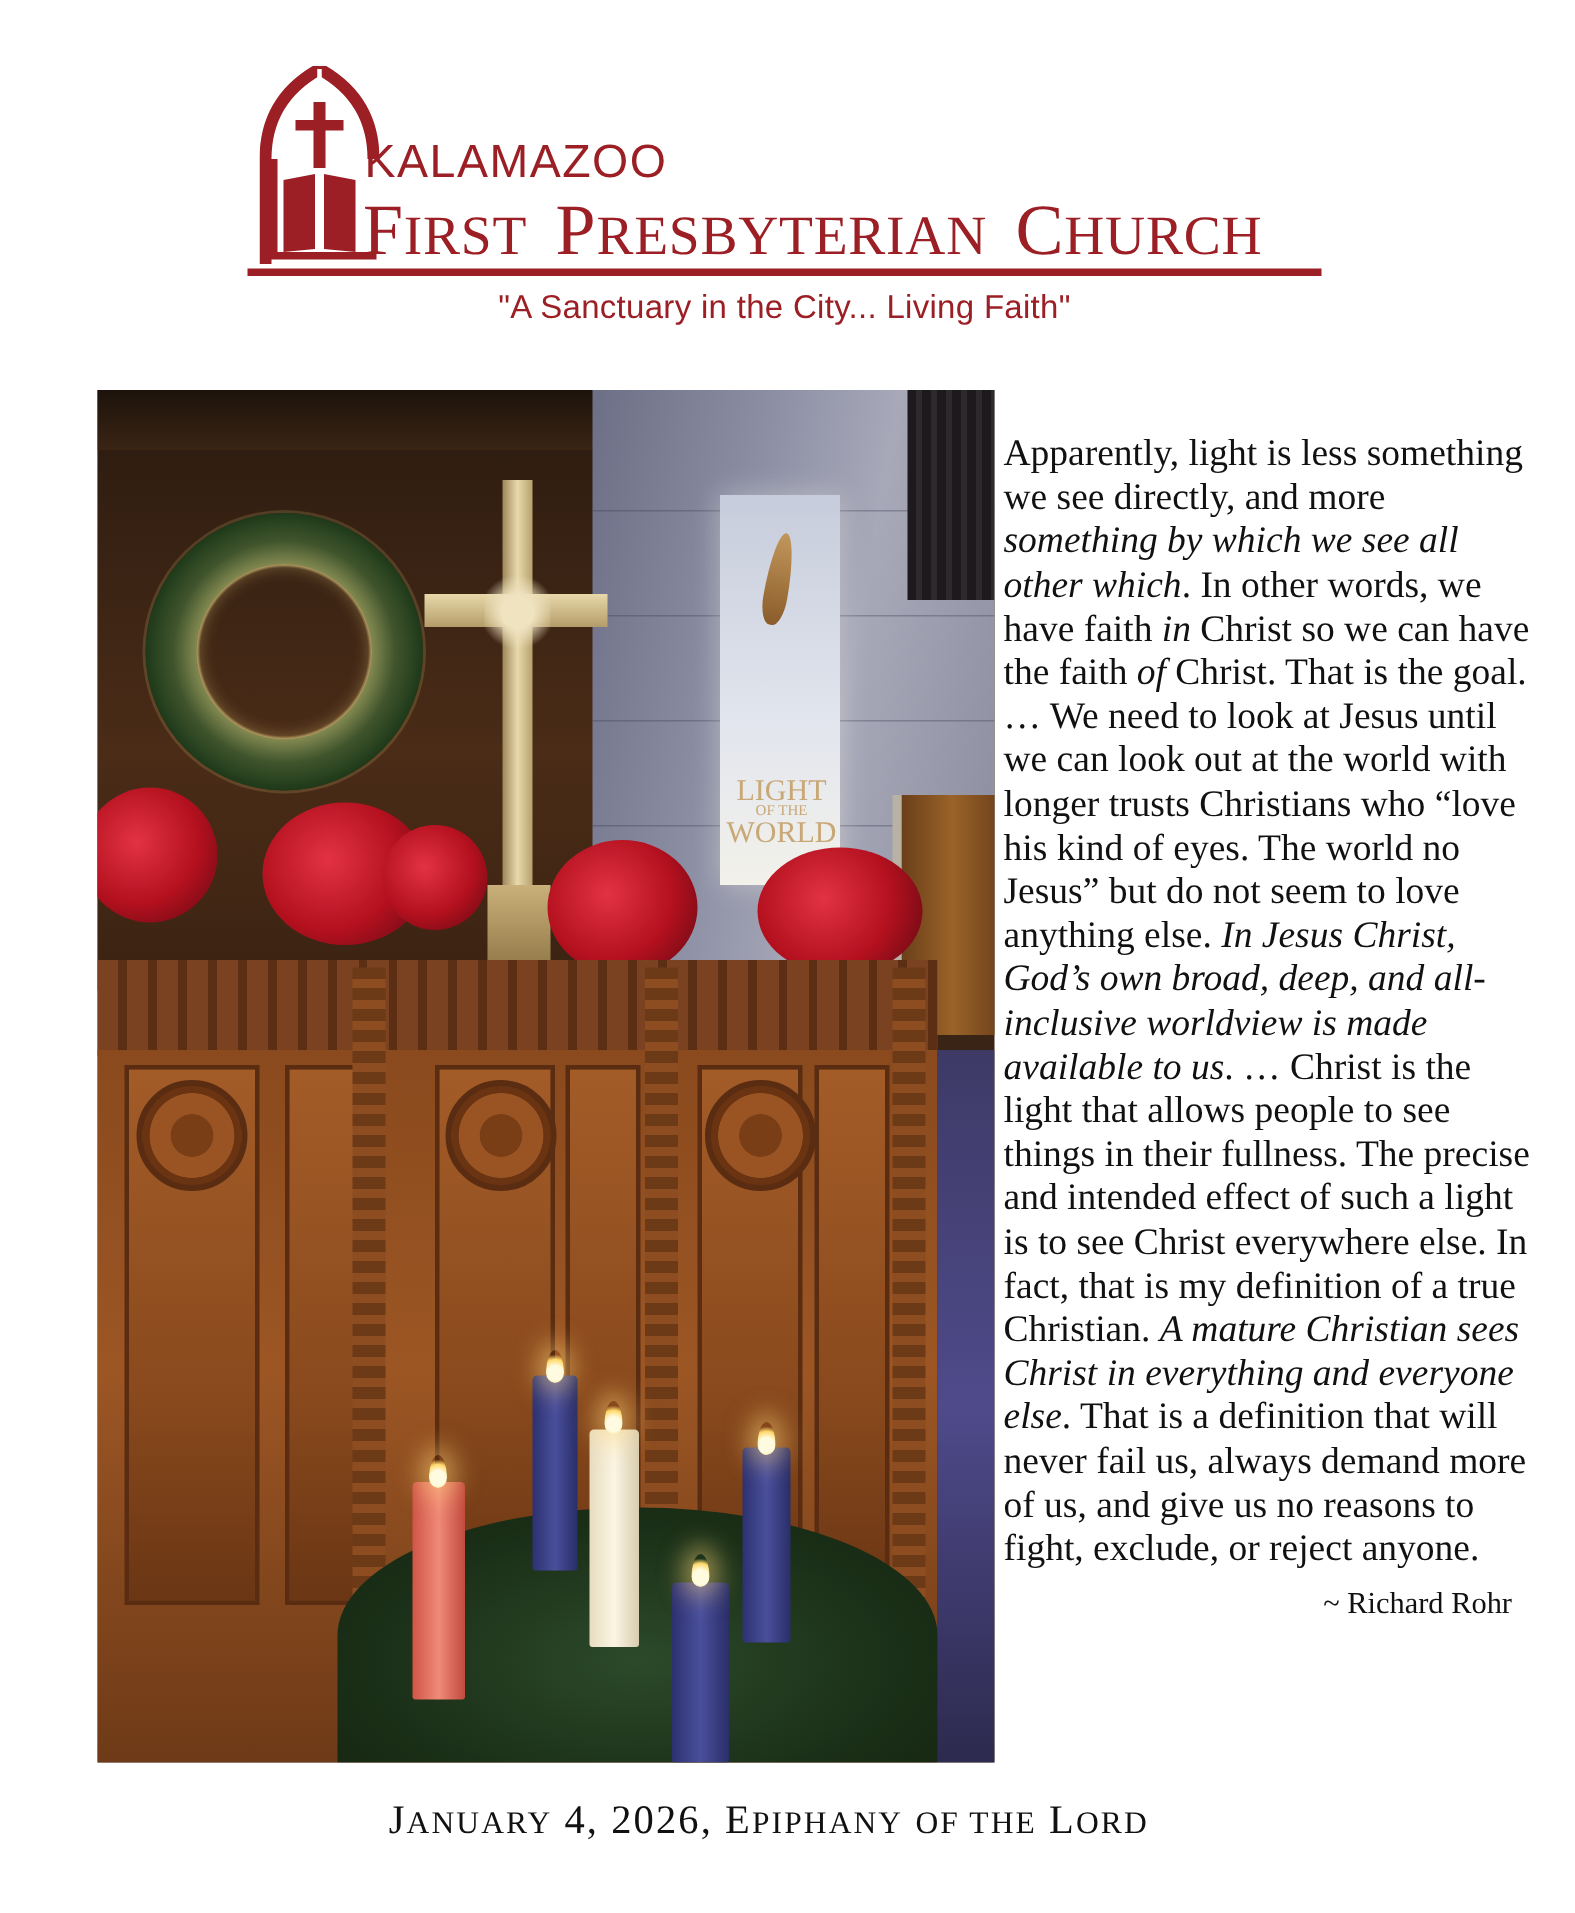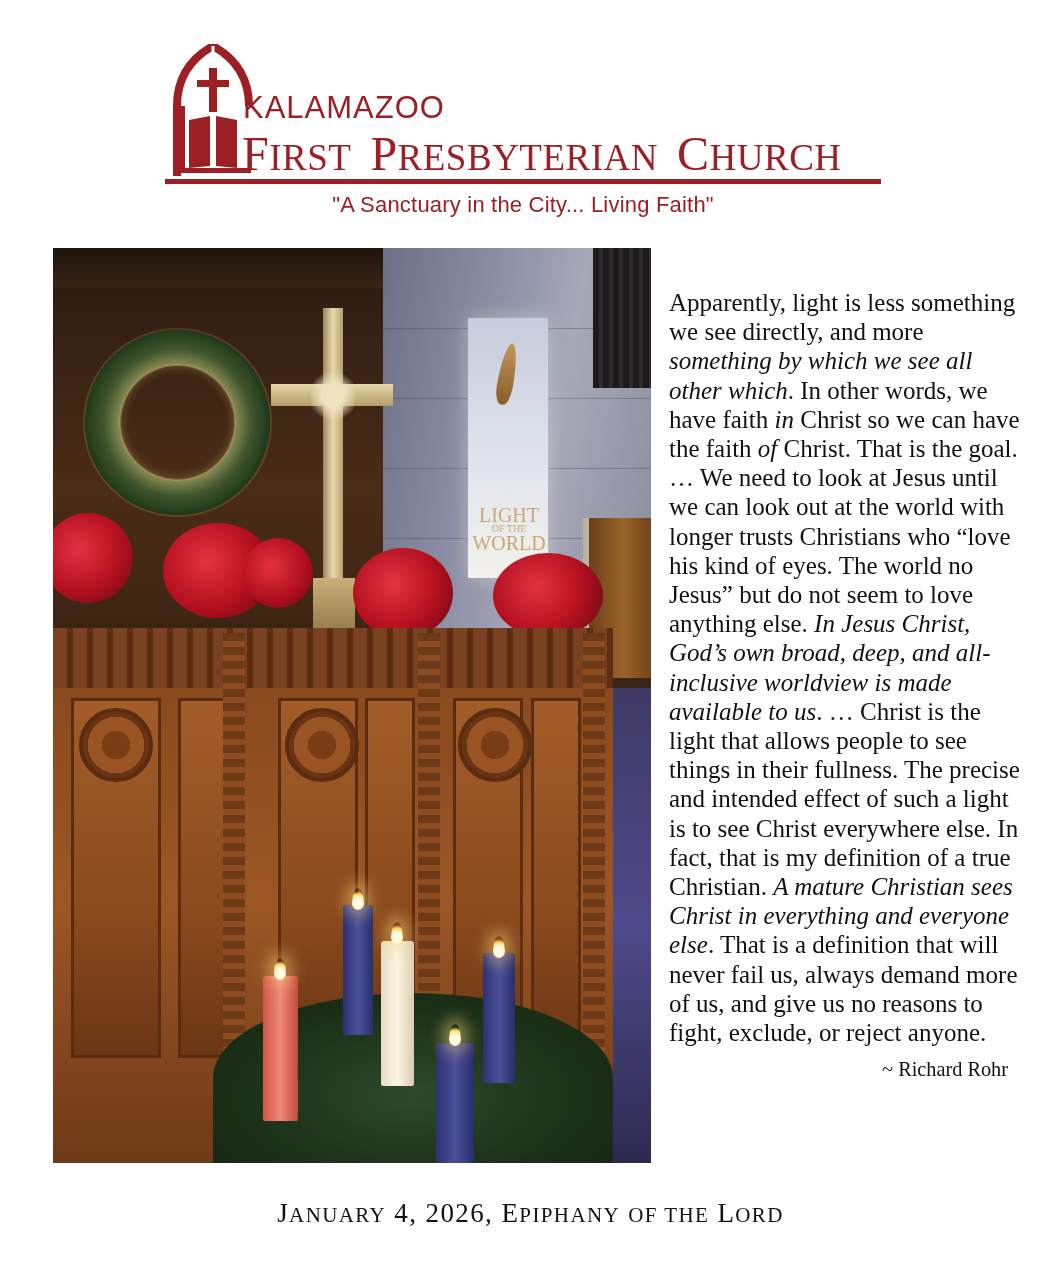--- a/index.html
+++ b/index.html
@@ -48,21 +48,21 @@
   .ph-candle { border-radius:3px 3px 2px 2px; }
   .ph-flame { width:12px; height:22px; border-radius:50% 50% 50% 50% / 70% 70% 30% 30%; background:radial-gradient(circle at 50% 70%,#fffbe0 0 30%,#ffd86a 55%,rgba(255,200,80,0) 75%); box-shadow:0 0 16px 6px rgba(255,214,120,0.55); }
 
   
   .quote { position:absolute; left:669px; top:288px; width:345px; font-family:"Liberation Serif", serif; font-size:25px; line-height:29.2px; color:#111; }
   .quote .line { display:block; white-space:nowrap; }
   .quote em { font-style:italic; }
   .attribution { position:absolute; left:669px; top:1055px; width:339px; text-align:right; font-family:"Liberation Serif", serif; font-size:20.3px; line-height:29px; color:#111; }
 
   
-  .footer-date { position:absolute; left:0; top:1198px; width:1025px; text-align:center; font-family:"Liberation Serif", serif; color:#111; letter-spacing:1.4px; white-space:nowrap;margin-left:18px; }
+  .footer-date { position:absolute; left:0; top:1198px; width:1025px; text-align:center; font-family:"Liberation Serif", serif; color:#111; letter-spacing:1.4px; white-space:nowrap; }
   .footer-date .cap { font-size:27px; }
   .footer-date .sc { font-size:21px; text-transform:uppercase; }
 </style>
 </head>
 <body>
 
 <header class="logo">
   <svg class="logo-icon" viewBox="0 0 80 132" width="80" height="132">
 
     <path d="M4 132 L4 62 Q4 22 40 2 Q76 22 76 62" fill="none" stroke="#9b1f24" stroke-width="8"></path>
@@ -85,21 +85,21 @@
     <span class="big">F</span><span class="sm">IRST</span>
     <span style="display:inline-block;width:10px"></span>
     <span class="big">P</span><span class="sm">RESBYTERIAN</span>
     <span style="display:inline-block;width:10px"></span>
     <span class="big">C</span><span class="sm">HURCH</span>
   </div>
   <div class="logo-rule"></div>
   <div class="logo-tagline">"A Sanctuary in the City... Living Faith"</div>
 </header>
 
-<figure class="photo" style="margin:0">
+<figure class="photo" style="margin:12px">
   <div class="ph-wall-dark"></div>
   <div class="ph-wall-arch"></div>
   <div class="ph-stone"></div>
   <div class="ph-stone-line" style="top:80px"></div>
   <div class="ph-stone-line" style="top:150px"></div>
   <div class="ph-stone-line" style="top:220px"></div>
   <div class="ph-stone-line" style="top:290px"></div>
   <div class="ph-organ"></div>
   <div class="ph-door"></div>
 

